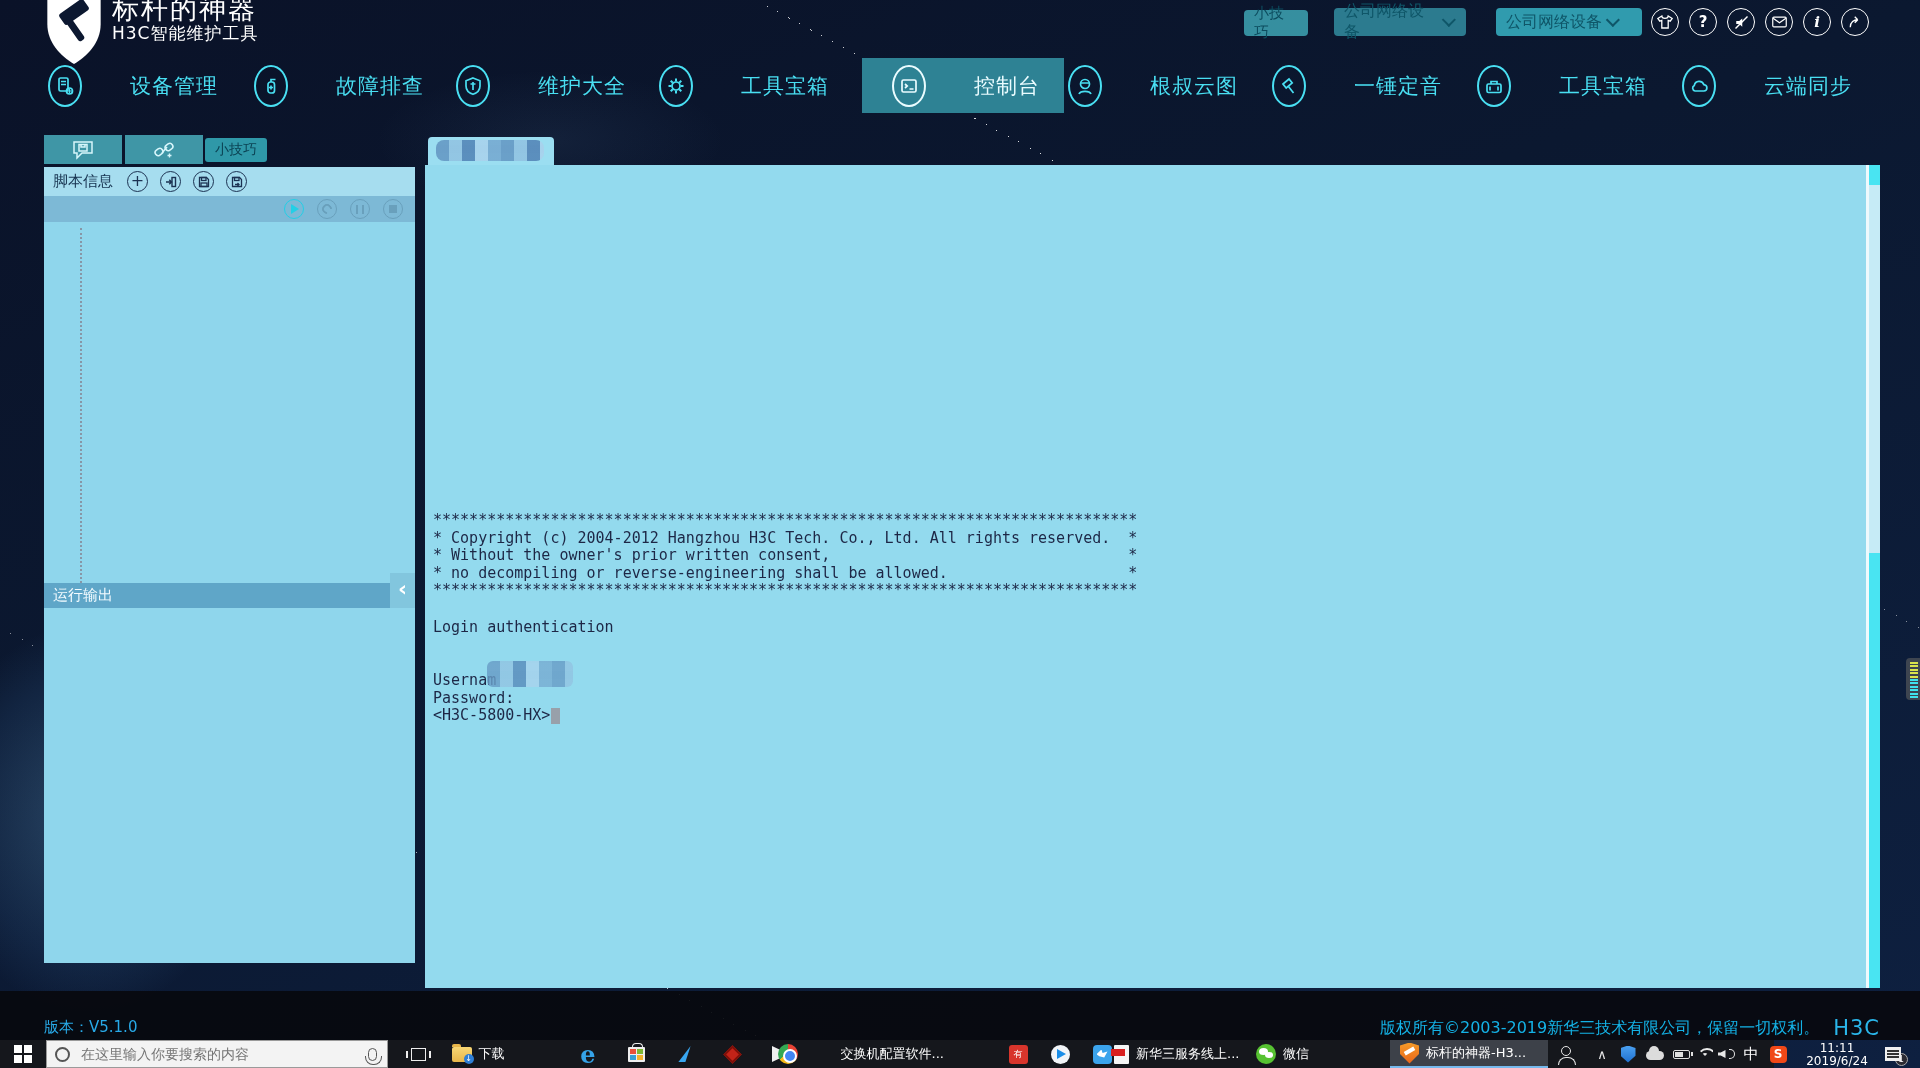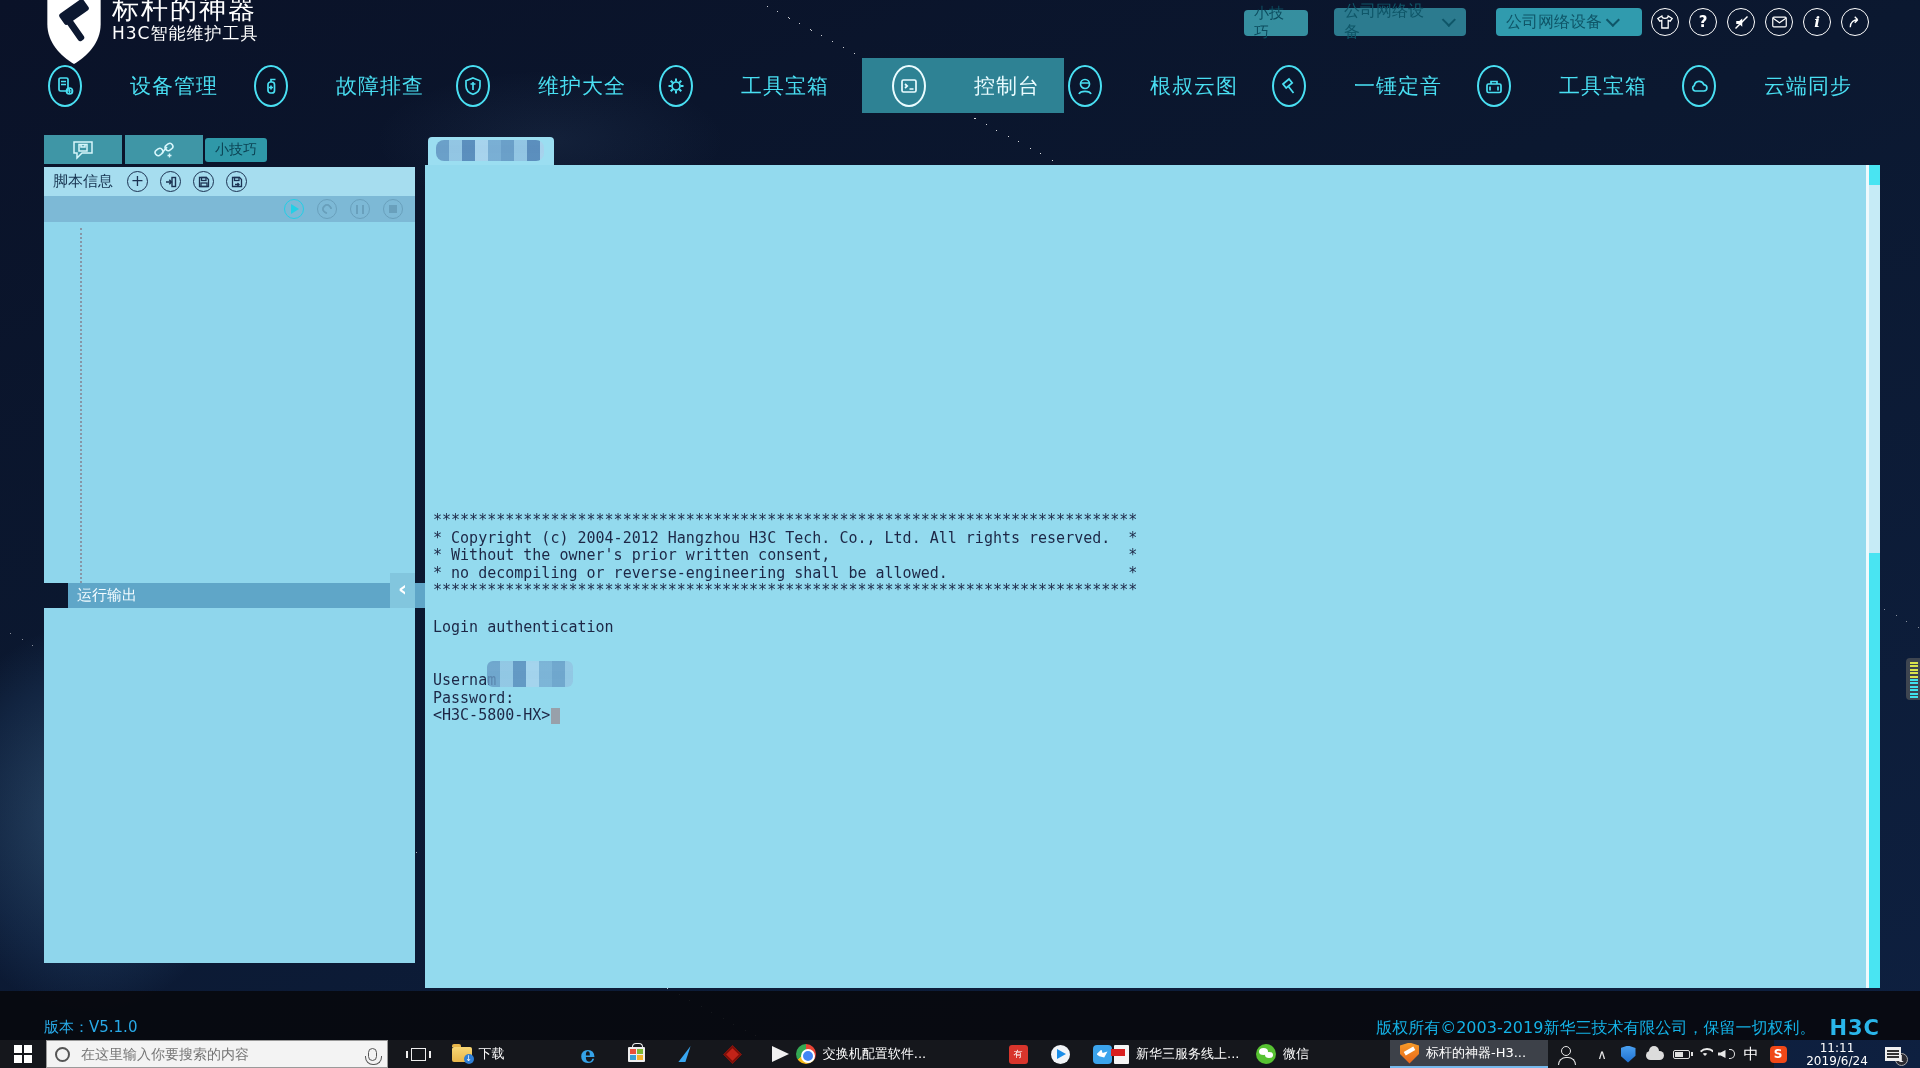--- a/index.html
+++ b/index.html
@@ -59,21 +59,21 @@
     display:flex;align-items:center;justify-content:center;}
   .pring.on{border-color:#23cfe6;color:#23cfe6;}
   .tri{width:0;height:0;border-left:8px solid currentColor;border-top:5px solid transparent;
     border-bottom:5px solid transparent;margin-left:2px;}
   .pausebars{width:8px;height:9px;border-left:2.6px solid currentColor;border-right:2.6px solid currentColor;}
   .stopsq{width:8px;height:8px;background:currentColor;}
   .undoarc{width:10px;height:10px;border:2px solid currentColor;border-radius:50%;border-right-color:transparent;transform:rotate(45deg);}
   .sb-script{position:absolute;left:7px;top:87px;width:371px;height:361px;background:#8fd6ec;}
   .tree-guide{position:absolute;left:36px;top:6px;bottom:0;border-left:2px dotted #8796a6;}
   .sb-runbar{position:absolute;left:7px;top:448px;width:371px;height:25px;background:#5fa6c8;
-    color:#f2fbff;font-size:15px;display:flex;align-items:center;padding-left:9px;margin-left:24px;}
+    color:#f2fbff;font-size:15px;display:flex;align-items:center;padding-left:9px;}
   .collapse-btn{position:absolute;left:353px;top:438px;width:25px;height:35px;background:#82c6de;
     color:#fff;display:flex;align-items:center;justify-content:center;}
   .collapse-btn::before{content:"\2039";font-size:22px;font-weight:bold;margin-top:-4px;}
   .sb-output{position:absolute;left:7px;top:473px;width:371px;height:355px;background:#8fd6ec;}
   .sb-execbar{position:absolute;left:7px;top:828px;width:371px;height:28px;background:#5fa6c8;
     color:#f2fbff;font-size:15px;display:flex;align-items:center;padding-left:9px;}
   .rocket{margin-left:18px;margin-right:6px;}
   .exec-dots{width:232px;height:8px;margin-top:2px;
     background-image:radial-gradient(circle at 4px 4px,#1390ad 3px,transparent 3.4px);
     background-size:17px 8px;background-repeat:repeat-x;}
@@ -100,21 +100,21 @@
   .l-pass{top:525px;}
   .l-prompt{top:542px;display:flex;align-items:center;}
   .user-blur{position:absolute;left:62px;top:496px;width:86px;height:26px;border-radius:6px;opacity:.85;}
   .cursor{display:inline-block;width:9px;height:16px;background:#98a0aa;margin-left:1px;}
 
   
   .bottombar{position:absolute;left:0;top:991px;width:1920px;height:49px;background:rgba(8,9,14,.92);z-index:2;}
   .version{position:absolute;left:44px;top:27px;color:#28a9e7;font-size:15px;}
   .legal{position:absolute;right:40px;top:25px;display:flex;align-items:center;gap:14px;}
   .legal .txt{color:#14b2e6;font-size:16px;}
-  .h3c-logo{color:#2ab6ea;font-size:21px;font-weight:bold;letter-spacing:1px;}
+  .h3c-logo{color:#2ab6ea;font-size:21px;font-weight:normal;letter-spacing:1px;}
 
   .edge-ind{position:absolute;left:1906px;top:658px;width:14px;height:42px;background:#3e4550;
     border-radius:4px 0 0 4px;z-index:4;padding:4px 0 0 4px;}
   .edge-ind i{display:block;width:8px;height:2px;margin-bottom:1.4px;}
   .edge-ind i.y{background:#d9e34c;} .edge-ind i.c{background:#3fe2ec;}
 
   
   .taskbar{position:absolute;left:0;top:1040px;width:1774px;height:28px;background:#15171c;z-index:5;
     color:#fff;font-size:13px;}
   .tb{position:absolute;top:0;height:28px;display:flex;align-items:center;justify-content:center;}
@@ -146,21 +146,21 @@
   .store-bag i:nth-child(1){background:#e8503a;} .store-bag i:nth-child(2){background:#7db832;}
   .store-bag i:nth-child(3){background:#379fd4;} .store-bag i:nth-child(4){background:#f2b22d;}
   .bolt{width:0;height:0;border-left:7px solid transparent;border-bottom:16px solid #38a6f0;transform:skewX(-18deg);position:relative;}
   .diamond{width:13px;height:13px;background:#c22318;transform:rotate(45deg);border:2px solid #7d1009;}
   .plane{width:0;height:0;border-top:8px solid transparent;border-bottom:8px solid transparent;border-left:17px solid #f0f0f0;}
   .chromeico{width:20px;height:20px;border-radius:50%;position:relative;flex:0 0 auto;
     background:conic-gradient(#e84334 0 33%,#f7ba17 33% 66%,#34a853 66% 100%);}
   .chromeico::after{content:"";position:absolute;left:5px;top:5px;width:10px;height:10px;border-radius:50%;
     background:#4286f5;border:2px solid #fff;}
   .tb-label{margin-left:7px;white-space:nowrap;overflow:hidden;}
-  .chrome-group{left:772px;width:172px;justify-content:center;padding-left:6px;}
+  .chrome-group{left:772px;width:172px;justify-content:space-between;padding-left:6px;}
   .youdao{width:19px;height:19px;background:#d8352c;border-radius:3px;color:#fff;font-size:9px;
     display:flex;align-items:center;justify-content:center;}
   .tvideo{width:19px;height:19px;background:#f2f5f8;border-radius:50%;display:flex;align-items:center;justify-content:center;}
   .tvideo i{width:0;height:0;border-top:5px solid transparent;border-bottom:5px solid transparent;border-left:9px solid #1a8ee8;margin-left:2px;}
   .bird{width:19px;height:19px;background:#3ba4ec;border-radius:4px;position:relative;}
   .bird::after{content:"";position:absolute;left:4px;top:5px;width:11px;height:8px;background:#fff;
     clip-path:polygon(0 60%,45% 0,55% 45%,100% 25%,70% 100%,25% 85%);}
   .pdf-group{left:1108px;width:140px;justify-content:flex-start;padding-left:6px;}
   .pdficon{width:15px;height:19px;background:#f5f5f5;border-radius:1px;position:relative;flex:0 0 auto;}
   .pdficon::after{content:"";position:absolute;left:-3px;top:4px;width:14px;height:7px;background:#d81f1f;}

